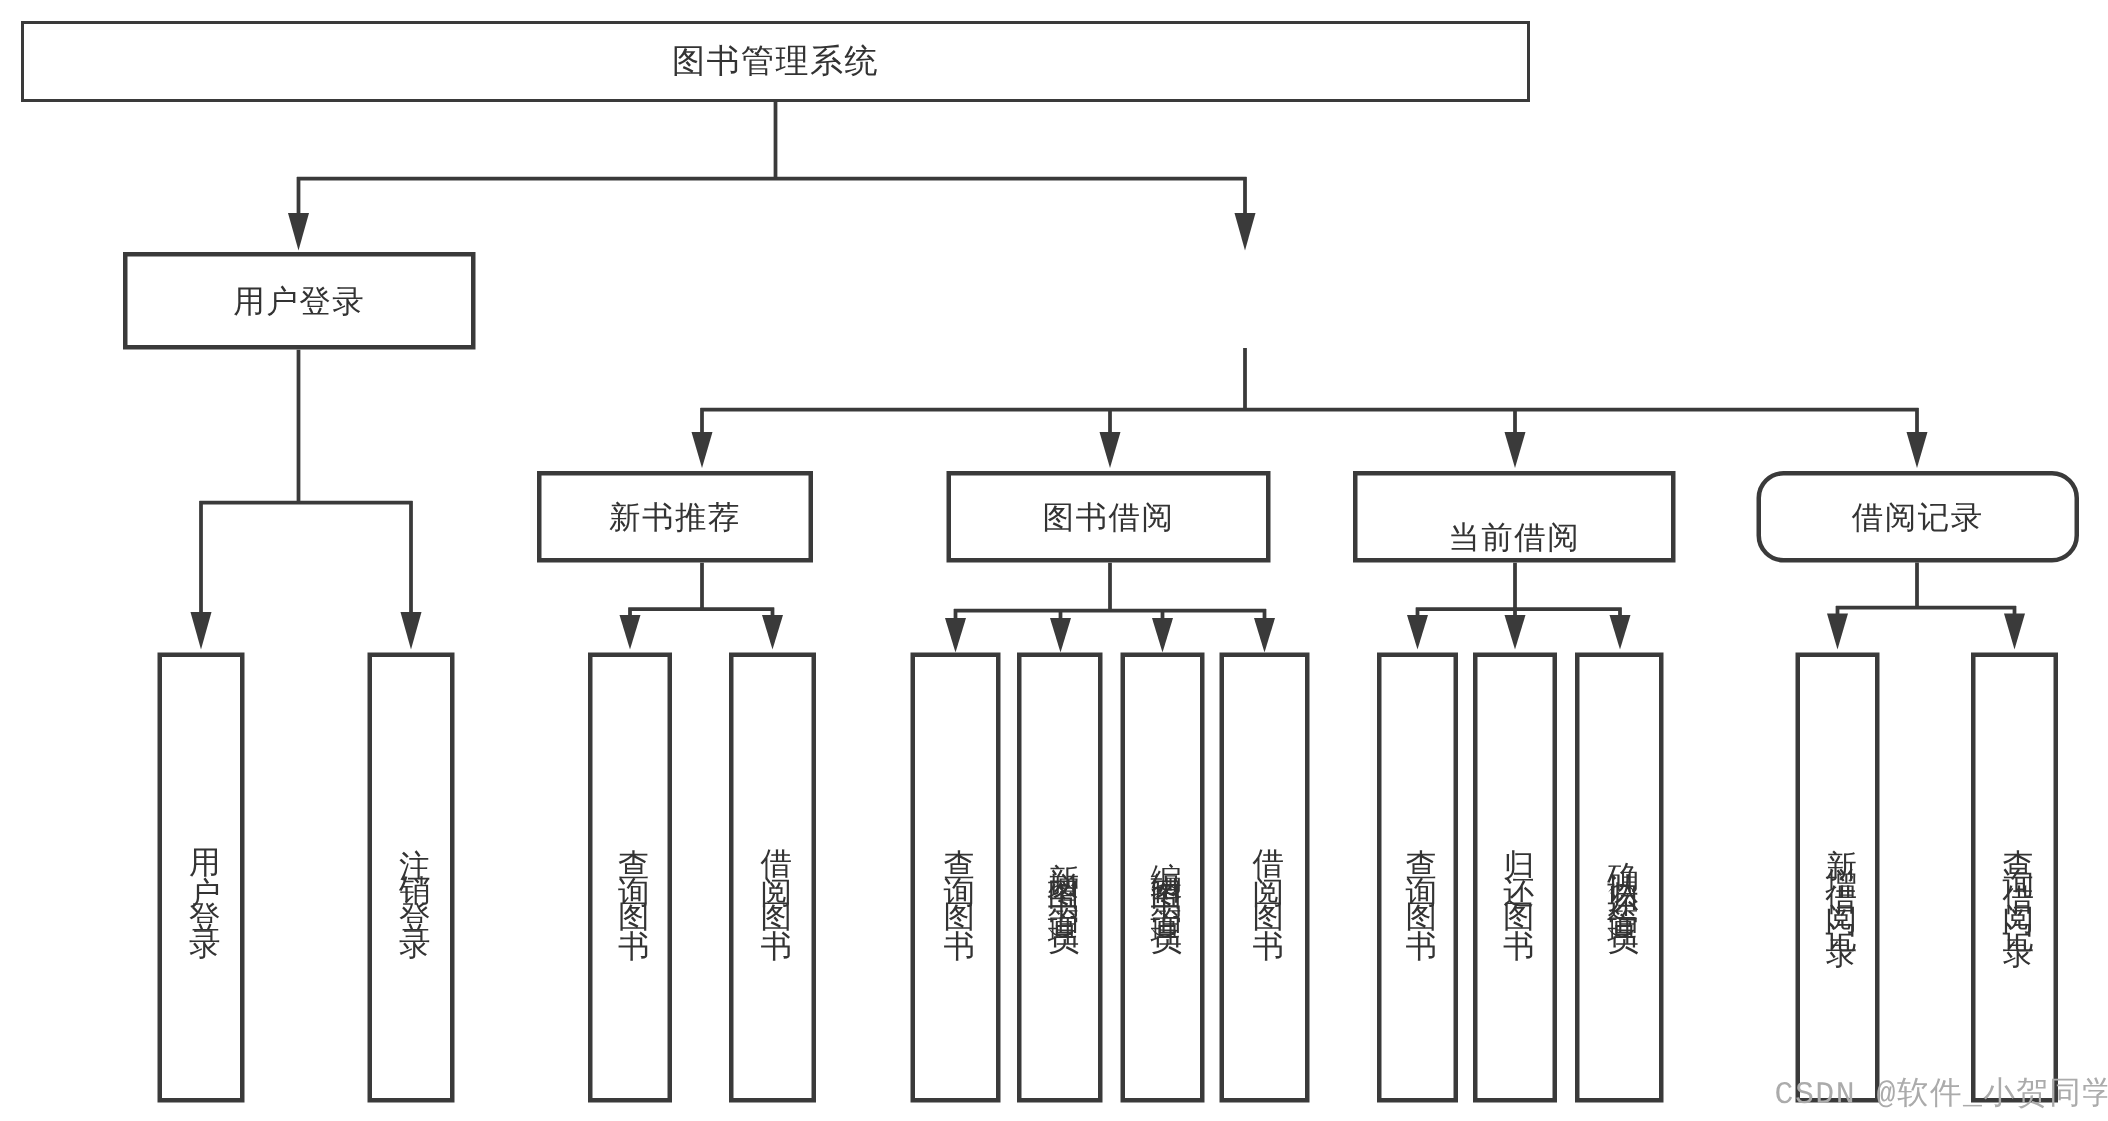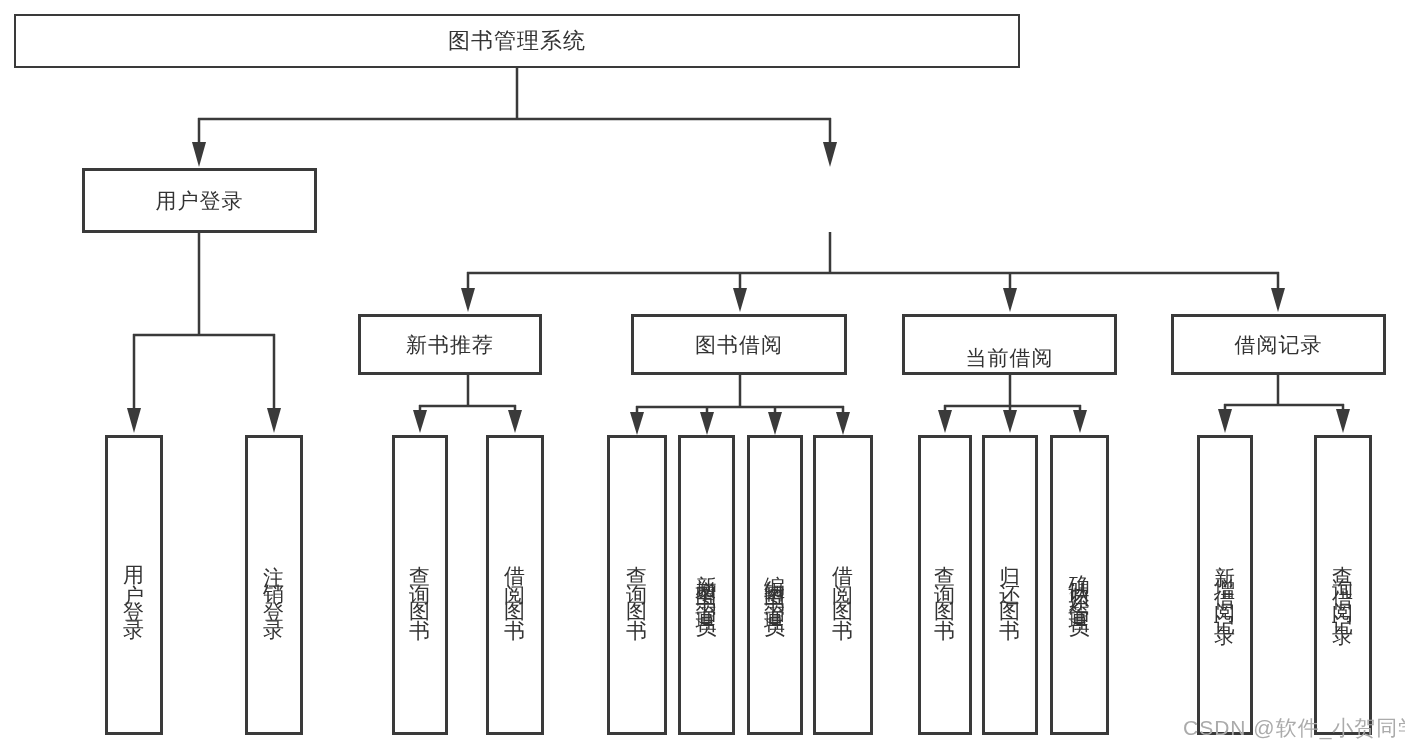--- a/index.html
+++ b/index.html
@@ -1,20 +1,20 @@
 <!DOCTYPE html>
 <html><head>
 <meta charset="utf-8">
 <style>
   html,body{margin:0;padding:0;background:#ffffff;}
   #canvas{
     position:relative;
     width:1405px;height:747px;
     background:#ffffff;
-    font-family:Liberation Sans, sans-serif;
+    font-family:Liberation Mono, monospace;
     overflow:hidden;
   }
   #wires{position:absolute;left:0;top:0;width:1405px;height:747px;}
   .node{
     position:absolute;
     box-sizing:border-box;
     background:#ffffff;
     border:3px solid #3a3a3a;
     display:flex;align-items:center;justify-content:center;
     color:#333333;
@@ -92,21 +92,21 @@
 
   <div class="node h-node" style="left:358px;top:314px;width:184px;height:61px;">
     <span>新书推荐</span>
   </div>
   <div class="node h-node" style="left:631px;top:314px;width:216px;height:61px;">
     <span>图书借阅</span>
   </div>
   <div class="node h-node" style="left:902px;top:314px;width:215px;height:61px;align-items:flex-end;">
     <span>当前借阅</span>
   </div>
-  <div class="node h-node" style="left:1171px;top:314px;width:215px;height:61px;">
+  <div class="node h-node" style="left:1171px;top:314px;width:215px;height:61px;border-radius:18px;">
     <span>借阅记录</span>
   </div>
 
   <div class="node leaf" style="left:105px;">
     <span class="vlabel sp4">用户登录</span>
   </div>
   <div class="node leaf" style="left:245px;">
     <span class="vlabel sp4">注销登录</span>
   </div>
 

